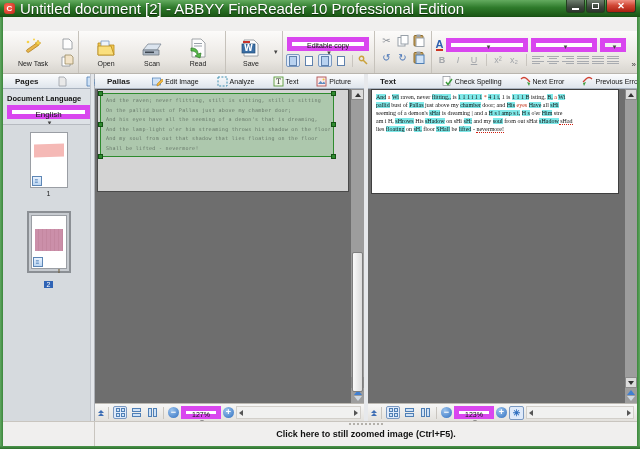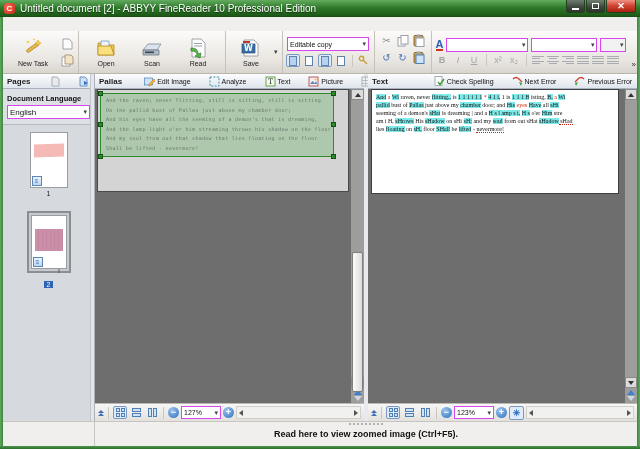--- a/index.html
+++ b/index.html
@@ -11,21 +11,21 @@
        background:linear-gradient(90deg,#61a761,#3c873c);z-index:50;}
   .frame-left{left:0}.frame-right{right:0;background:linear-gradient(90deg,#3c873c,#61a761);}
   .frame-bottom{position:absolute;left:0;right:0;bottom:0;height:3px;
        background:linear-gradient(#4d974d,#2c6e2c);z-index:50;}
   
   .titlebar{position:absolute;left:0;top:0;right:0;height:17px;
        background:linear-gradient(#63ab5f,#2e7a2b 45%,#1b5715 95%,#154a10);
        display:flex;align-items:center;padding:0 4px;z-index:60;}
   .appicon{width:11px;height:11px;border-radius:3px;background:radial-gradient(circle at 35% 35%,#ff6a52,#c1271b);
        color:#fff;font-size:8px;font-weight:bold;line-height:11px;text-align:center;margin-right:5px;flex:none;}
-  .title{color:#fff;font-size:10px;text-shadow:0 1px 1px rgba(0,0,0,.6);white-space:nowrap;flex:1 1 auto;overflow:hidden;}
+  .title{color:#fff;font-size:15px;text-shadow:0 1px 1px rgba(0,0,0,.6);white-space:nowrap;flex:1 1 auto;overflow:hidden;}
   .winbtns{display:flex;align-items:flex-start;align-self:flex-start;margin-top:0;}
   .wb{height:13px;border:1px solid #23401f;border-top:none;border-radius:0 0 3px 3px;
       background:linear-gradient(#6e7e6e,#3c463c 60%,#2c342c);display:flex;align-items:center;justify-content:center;}
   .wb.min{width:19px;}.wb.max{width:19px;margin-left:1px;}
   .wb.close{width:30px;margin-left:1px;background:linear-gradient(#f09183,#d14836 45%,#a91e0f);}
   .glyph-min{width:7px;height:2px;background:#fff;margin-top:5px;}
   .glyph-max{width:7px;height:6px;border:1px solid #fff;}
   .glyph-x{color:#fff;font-size:9px;font-weight:bold;line-height:9px;}
   
   .menubar{position:absolute;left:3px;right:3px;top:17px;height:14px;background:#f1f0ee;
@@ -35,22 +35,22 @@
   .toolbar{position:absolute;left:3px;right:3px;top:31px;height:43px;
        background:linear-gradient(#fcfbfa,#e9e6e1 70%,#d8d5cf);border-bottom:1px solid #b9b5ae;
        display:flex;align-items:stretch;z-index:40;}
   .tgroup{display:flex;align-items:center;padding:1px 4px;border-right:1px solid #c6c2bb;}
   .tbtn{display:flex;flex-direction:column;align-items:center;justify-content:center;width:46px;height:40px;}
   .tbtn .tlabel{font-size:7px;color:#222;margin-top:1px;white-space:nowrap;}
   .ticon{width:22px;height:22px;display:flex;align-items:center;justify-content:center;}
   .smallcol{display:flex;flex-direction:column;justify-content:center;gap:3px;margin-left:2px;}
   .sicon{width:13px;height:13px;display:flex;align-items:center;justify-content:center;}
   .caret{font-size:7px;color:#444;margin-left:2px;}
-  .combo{height:14px;background:#fff;border:1px solid #d946ef;display:flex;align-items:center;
-         font-size:7px;padding:0 2px;justify-content:space-between;color:#111;}
+  .combo{height:14px;background:#fff;border:5px solid #d946ef;display:flex;align-items:center;
+         font-size:7px;padding:0 2px;justify-content:space-between;color:#111;flex-direction:column;}
   .profcol{display:flex;flex-direction:column;gap:3px;justify-content:center;}
   .togglerow{display:flex;align-items:center;gap:2px;}
   .tg{width:14px;height:13px;border:1px solid transparent;display:flex;align-items:center;justify-content:center;}
   .tg.pressed{border-color:#7a98c0;background:#dfeafa;border-radius:2px;}
   .pgico{width:8px;height:10px;background:#fdfdfd;border:1px solid #5f81ad;}
   .pgico.fill{background:#b9d2f0;}
   .clipgrid{display:grid;grid-template-columns:16px 16px 16px;grid-auto-rows:17px;align-items:center;justify-items:center;}
   .gicon{font-size:10px;color:#8a8f96;}
   .fontgroup{flex:1 1 auto;display:flex;flex-direction:column;justify-content:center;gap:2px;padding:1px 4px;}
   .frow{display:flex;align-items:center;gap:3px;}
@@ -59,21 +59,21 @@
   .alignbars{width:12px;height:9px;display:flex;flex-direction:column;justify-content:space-between;}
   .alignbars i{display:block;height:1px;background:#a8abb0;}
   .sep{width:1px;height:12px;background:#c9c5bf;margin:0 2px;}
   .overflow{align-self:flex-end;font-size:8px;color:#333;padding:0 3px 4px 1px;}
   .acolor{font-size:11px;font-weight:bold;color:#2b5fb0;border-bottom:2px solid #cc3322;line-height:10px;}
   
   .main{position:absolute;left:3px;right:3px;top:74px;height:347px;display:flex;z-index:30;}
   
   .pages{width:92px;flex:none;background:#dde1e6;border-right:1px solid #aeb2b8;display:flex;flex-direction:column;position:relative;}
   .phead,.panelhead{height:15px;background:linear-gradient(#fcfdfe,#dfe5ec);border-bottom:1px solid #aab3bf;
-       display:flex;align-items:center;padding:0 4px;gap:18px;}
+       display:flex;align-items:center;padding:0 12px;gap:18px;}
   .ptitle{font-size:8px;font-weight:bold;color:#1c1c1c;flex:1;}
   .langlabel{font-size:7.5px;font-weight:bold;padding:5px 4px 2px 4px;color:#111;}
   .langcombo{margin:0 4px 5px 4px;height:14px;}
   .thumbs{flex:1;border-top:1px solid #b6bac0;background:#d6dade;display:flex;flex-direction:column;align-items:center;padding-top:7px;position:relative;}
   .thumb{position:relative;width:38px;height:56px;background:#fff;border:1px solid #9a9ea4;}
   .thumb .band{position:absolute;left:3px;right:3px;}
   .t1band{top:11px;height:13px;background:#f5b9b6;transform:skewY(-2deg);}
   .t2band{top:13px;height:22px;background:
       repeating-linear-gradient(90deg,#cb8fa9 0 3px,#c487a0 3px 4px),
       repeating-linear-gradient(0deg,#cb8fa9 0 3px,#c487a0 3px 4px);background-color:#c98da7;}
@@ -631,16 +631,16 @@
           <span class="harrow-r"></span>
         </div>
       </div>
     </div>
   </div>
 
   <div class="statusbar">
     <div class="statuscell-left"></div>
     <div class="statuscell-main">
       <span class="grip"></span>
-      <span class="statusmsg">Read here to view zoomed image (Ctrl+F5).</span>
+      <span class="statusmsg">Click here to still zoomed image (Ctrl+F5).</span>
     </div>
   </div>
 </div>
 
 </body></html>

